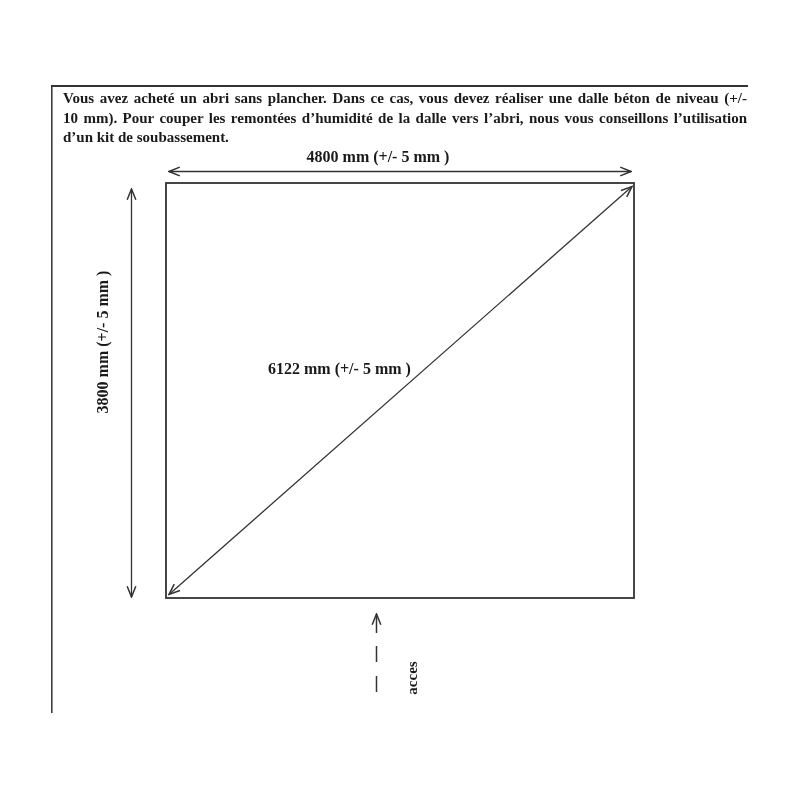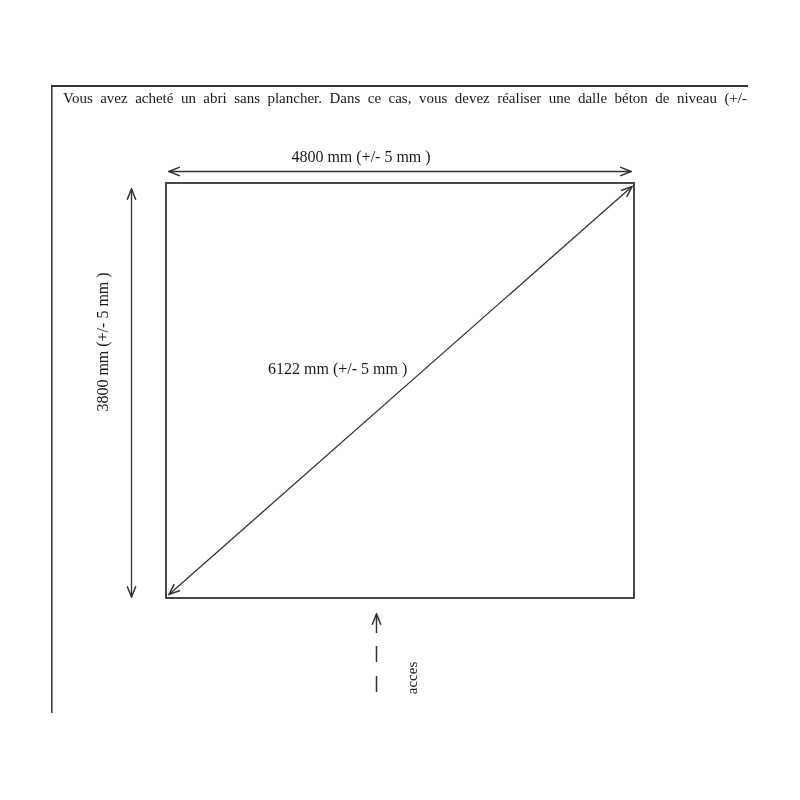--- a/index.html
+++ b/index.html
@@ -10,20 +10,21 @@
   * { margin: 0; padding: 0; box-sizing: border-box; }
   html, body { background: #ffffff; }
   .page {
     position: relative;
     width: 800px;
     height: 800px;
     background: var(--bg, #ffffff);
     font-family: "Liberation Serif", "DejaVu Serif", serif;
     color: var(--ink, #1a1a1a);
     overflow: hidden;
+    font-weight: bold;
   }
   .drawing {
     position: absolute;
     left: 0; top: 0;
     width: 800px; height: 800px;
   }
   .stroke { stroke: var(--line, #333); }
   .notice {
     position: absolute;
     left: 63px;
@@ -34,21 +35,21 @@
   }
   .notice-line { text-align: justify; }
   .notice-line.justify-full { text-align-last: justify; }
   .label {
     position: absolute;
     font-size: 16px;
     white-space: nowrap;
     color: var(--ink, #1a1a1a);
   }
   .dim-width {
-    left: 361px;
+    left: 378px;
     top: 148px;
     transform: translateX(-50%);
   }
   .dim-height {
     left: 103px;
     top: 342px;
     transform: translate(-50%, -50%) rotate(-90deg);
   }
   .dim-diagonal {
     left: 268px;
@@ -61,20 +62,22 @@
     transform: translate(-50%, -50%) rotate(-90deg);
   }
 </style>
 </head>
 <body>
 
 <div class="page">
 
   <div class="notice">
     <div class="notice-line justify-full">Vous avez acheté un abri sans plancher. Dans ce cas, vous devez réaliser une dalle béton de niveau (+/-</div>
+    <div class="notice-line justify-full">10 mm). Pour couper les remontées d’humidité de la dalle vers l’abri, nous vous conseillons l’utilisation</div>
+    <div class="notice-line">d’un kit de soubassement.</div>
   </div>
 
   <div class="label dim-width">4800 mm (+/- 5 mm )</div>
   <div class="label dim-height">3800 mm (+/- 5 mm )</div>
   <div class="label dim-diagonal">6122 mm (+/- 5 mm )</div>
   <div class="label access-label">acces</div>
 
   <svg class="drawing" viewBox="0 0 800 800">
     <defs>
       <marker id="arrow" viewBox="0 0 12 10" markerWidth="13" markerHeight="11" refX="11" refY="5" orient="auto-start-reverse" markerUnits="userSpaceOnUse">

